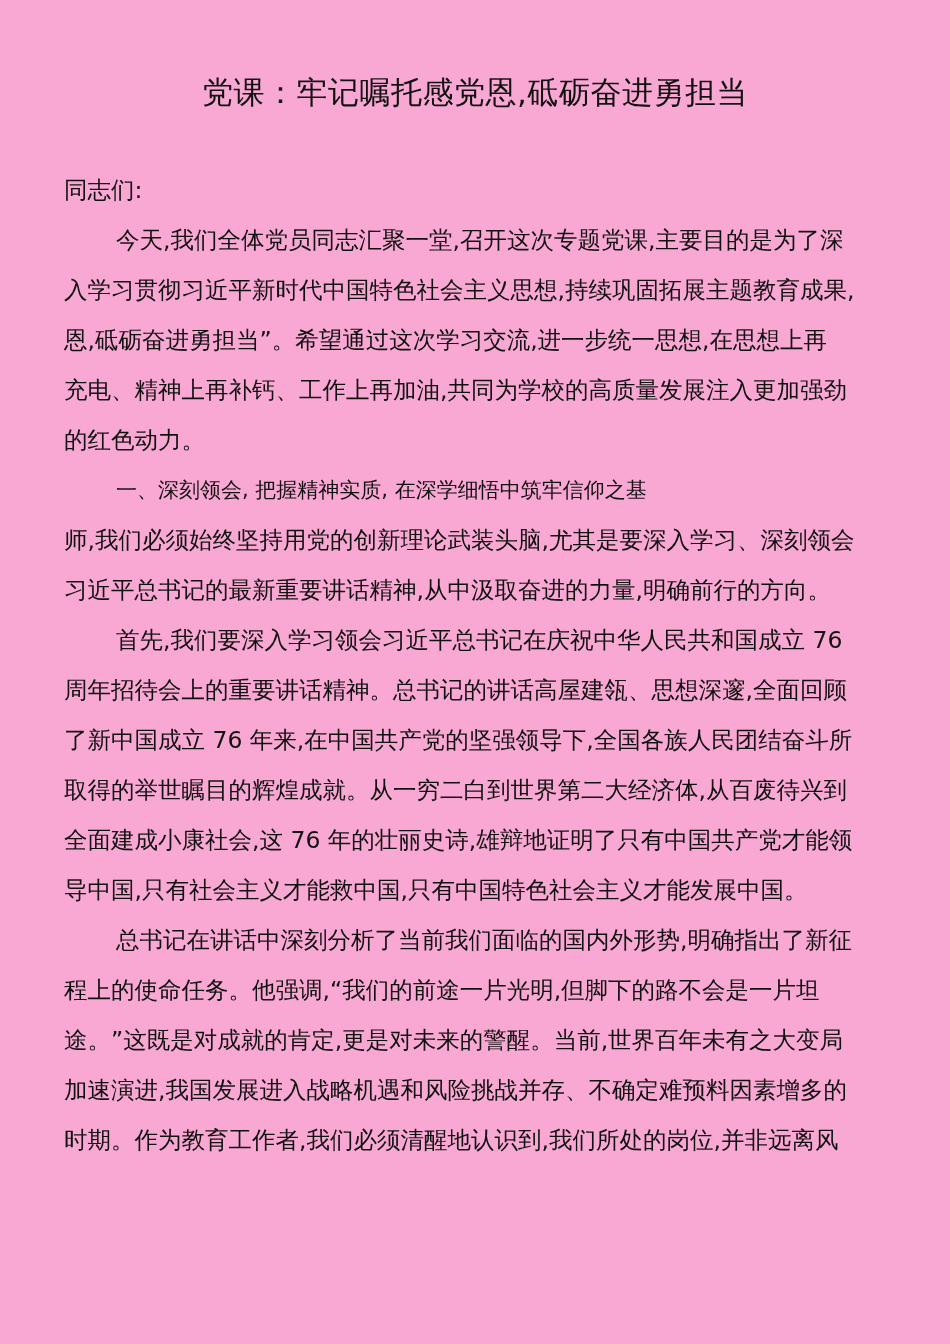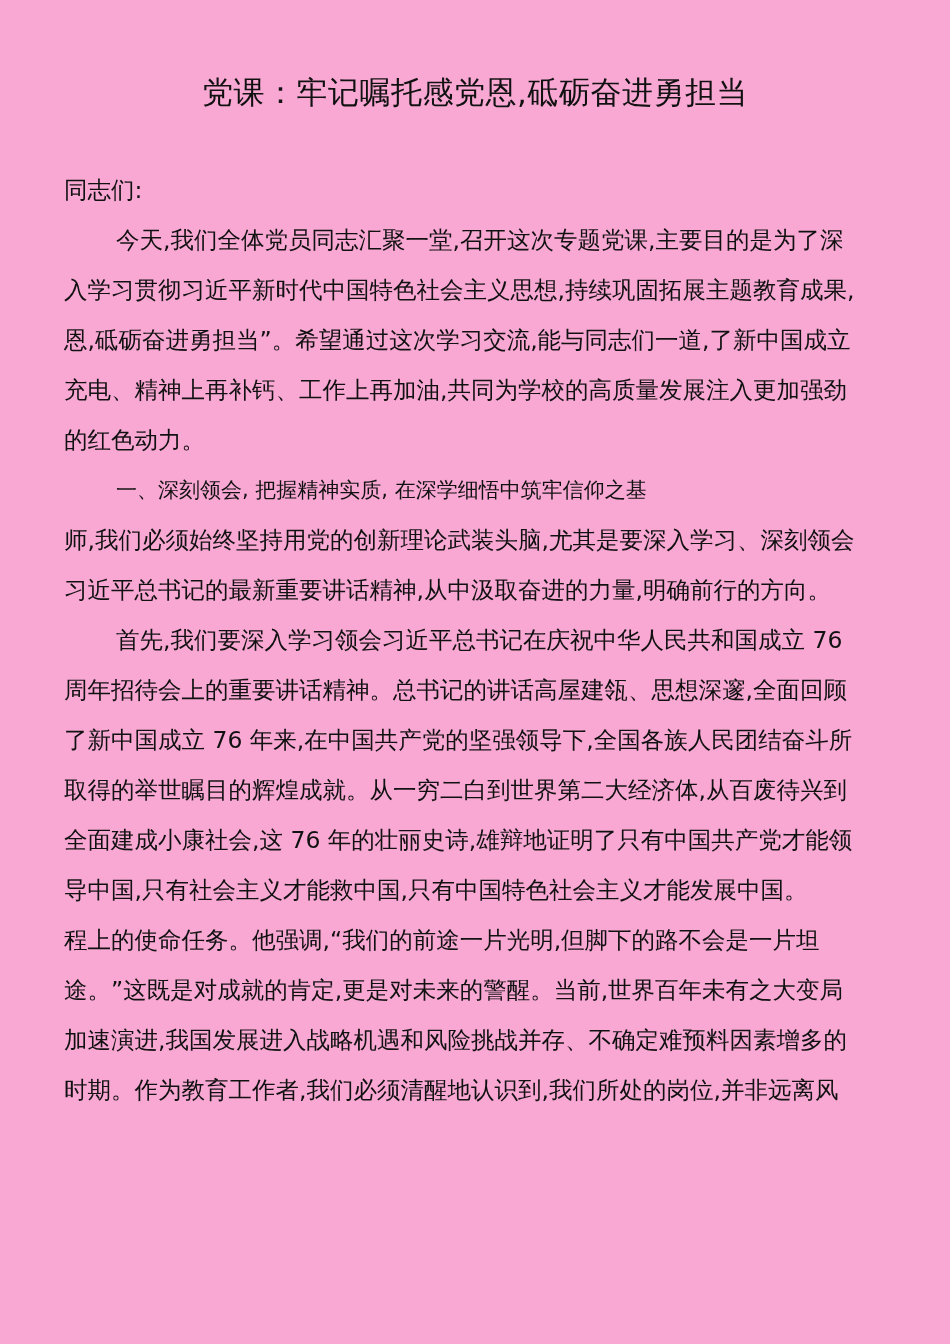--- a/index.html
+++ b/index.html
@@ -62,34 +62,35 @@
 <body>
 
 <div class="page">
   <div class="title">党课：牢记嘱托感党恩,砥砺奋进勇担当</div>
 
   <div class="body-text">
     <div class="line">同志们:</div>
 
     <div class="line indent">今天,我们全体党员同志汇聚一堂,召开这次专题党课,主要目的是为了深</div>
     <div class="line">入学习贯彻习近平新时代中国特色社会主义思想,持续巩固拓展主题教育成果,</div>
-    <div class="line">恩,砥砺奋进勇担当”。希望通过这次学习交流,能与同志们一道,了新中国成立</div>
+    <div class="line">恩,砥砺奋进勇担当”。希望通过这次学习交流,进一步统一思想,在思想上再</div>
     <div class="line">充电、精神上再补钙、工作上再加油,共同为学校的高质量发展注入更加强劲</div>
     <div class="line">的红色动力。</div>
 
     <div class="line heading">一、深刻领会, 把握精神实质, 在深学细悟中筑牢信仰之基</div>
 
     <div class="line">师,我们必须始终坚持用党的创新理论武装头脑,尤其是要深入学习、深刻领会</div>
     <div class="line">习近平总书记的最新重要讲话精神,从中汲取奋进的力量,明确前行的方向。</div>
 
     <div class="line indent">首先,我们要深入学习领会习近平总书记在庆祝中华人民共和国成立 76</div>
     <div class="line">周年招待会上的重要讲话精神。总书记的讲话高屋建瓴、思想深邃,全面回顾</div>
     <div class="line">了新中国成立 76 年来,在中国共产党的坚强领导下,全国各族人民团结奋斗所</div>
     <div class="line">取得的举世瞩目的辉煌成就。从一穷二白到世界第二大经济体,从百废待兴到</div>
     <div class="line">全面建成小康社会,这 76 年的壮丽史诗,雄辩地证明了只有中国共产党才能领</div>
     <div class="line">导中国,只有社会主义才能救中国,只有中国特色社会主义才能发展中国。</div>
 
+    <div class="line indent">总书记在讲话中深刻分析了当前我们面临的国内外形势,明确指出了新征</div>
     <div class="line">程上的使命任务。他强调,“我们的前途一片光明,但脚下的路不会是一片坦</div>
     <div class="line">途。”这既是对成就的肯定,更是对未来的警醒。当前,世界百年未有之大变局</div>
     <div class="line">加速演进,我国发展进入战略机遇和风险挑战并存、不确定难预料因素增多的</div>
     <div class="line">时期。作为教育工作者,我们必须清醒地认识到,我们所处的岗位,并非远离风</div>
   </div>
 </div>
 
 </body></html>

